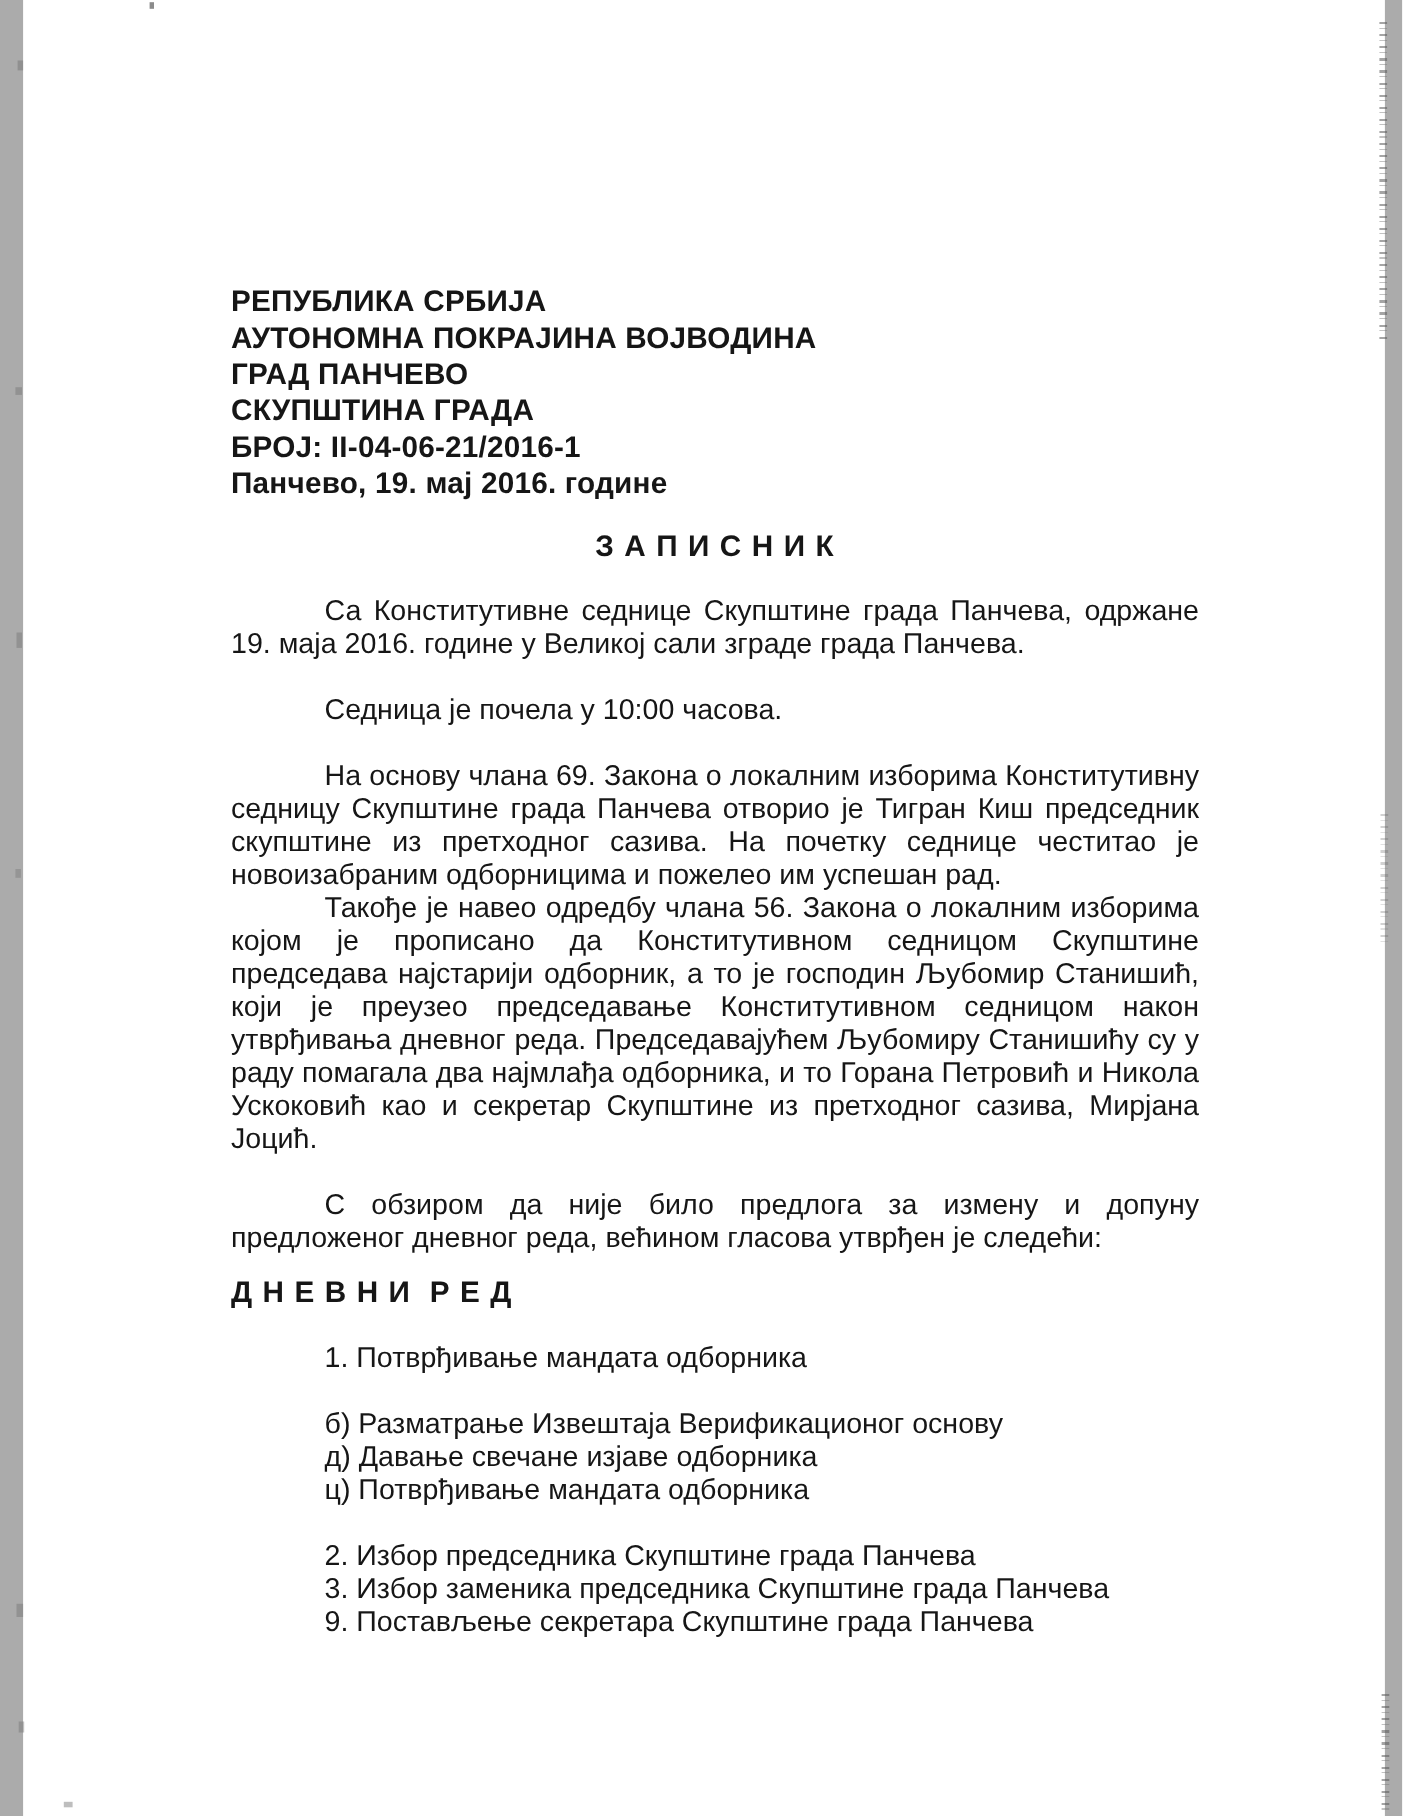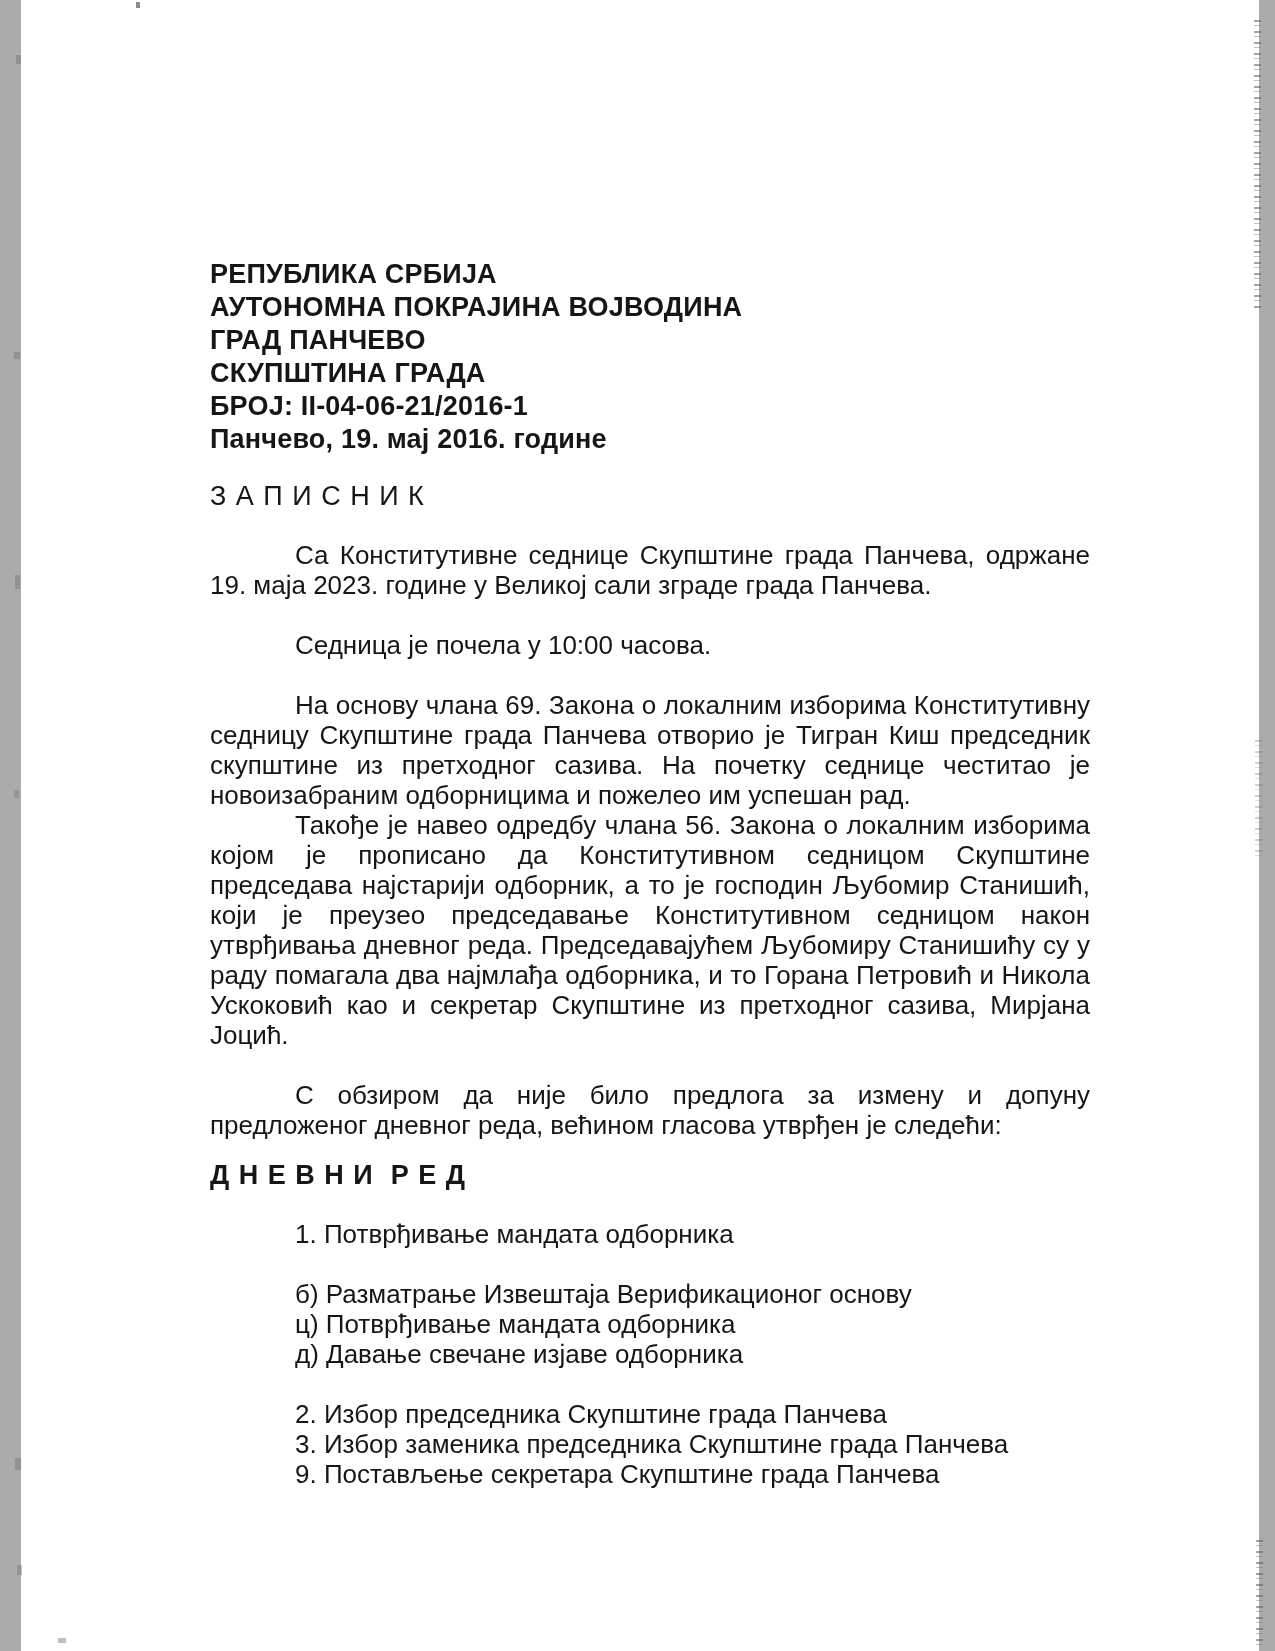--- a/index.html
+++ b/index.html
@@ -55,24 +55,24 @@
     width: 880px;
   }
   .doc-header {
     font-weight: bold;
     font-size: 27px;
     line-height: 33px;
     letter-spacing: 0.2px;
   }
   .doc-title {
     margin-top: 24px;
-    font-weight: normal;
+    font-weight: bold;
     font-size: 27px;
     line-height: 32px;
-    text-align: left;
+    text-align: center;
     white-space: pre;
     letter-spacing: 1px;
   }
   .content p {
     margin: 0;
     font-size: 26px;
     line-height: 30px;
     text-align: justify;
     text-indent: 85px;
   }
@@ -125,36 +125,36 @@
       <div>РЕПУБЛИКА СРБИЈА</div>
       <div>АУТОНОМНА ПОКРАЈИНА ВОЈВОДИНА</div>
       <div>ГРАД ПАНЧЕВО</div>
       <div>СКУПШТИНА ГРАДА</div>
       <div>БРОЈ: II-04-06-21/2016-1</div>
       <div>Панчево, 19. мај 2016. године</div>
     </div>
 
     <div class="doc-title">З А П И С Н И К</div>
 
-    <p class="gap-top">Са Конститутивне седнице Скупштине града Панчева, одржане 19. маја 2023. године у Великој сали зграде града Панчева.</p>
+    <p class="gap-top">Са Конститутивне седнице Скупштине града Панчева, одржане 19. маја 2016. године у Великој сали зграде града Панчева.</p>
     <p class="gap-top-lg">Седница је почела у 10:00  часова.</p>
     <p class="gap-top-lg">На основу члана 69. Закона о локалним изборима Конститутивну седницу Скупштине града Панчева отворио је Тигран Киш председник скупштине из претходног сазива. На почетку седнице честитао је новоизабраним одборницима и пожелео им  успешан рад.</p>
     <p>Такође је навео одредбу члана 56. Закона о локалним изборима којом је прописано да Конститутивном седницом Скупштине председава најстарији одборник, а то је господин Љубомир Станишић, који је преузео председавање Конститутивном седницом након утврђивања дневног реда. Председавајућем Љубомиру Станишићу су у раду помагала два најмлађа одборника,  и то Горана Петровић и  Никола Ускоковић као и секретар Скупштине из претходног сазива,  Мирјана Јоцић.</p>
     <p class="gap-top-lg">С обзиром да није било предлога за измену и допуну предложеног дневног реда, већином гласова  утврђен је следећи:</p>
 
     <div class="agenda-heading">Д Н Е В Н И  Р Е Д</div>
 
     <ul class="agenda-list first">
       <li>1. Потврђивање мандата одборника</li>
     </ul>
 
     <ul class="agenda-list subs">
       <li>б) Разматрање Извештаја Верификационог основу</li>
+      <li>д) Давање свечане изјаве одборника</li>
       <li>ц) Потврђивање мандата одборника</li>
-      <li>д) Давање свечане изјаве одборника</li>
     </ul>
 
     <ul class="agenda-list rest">
       <li>2. Избор председника Скупштине града Панчева</li>
       <li>3. Избор заменика председника Скупштине града Панчева</li>
       <li>9. Постављење секретара Скупштине града Панчева</li>
     </ul>
 
   </div>
 </div>

